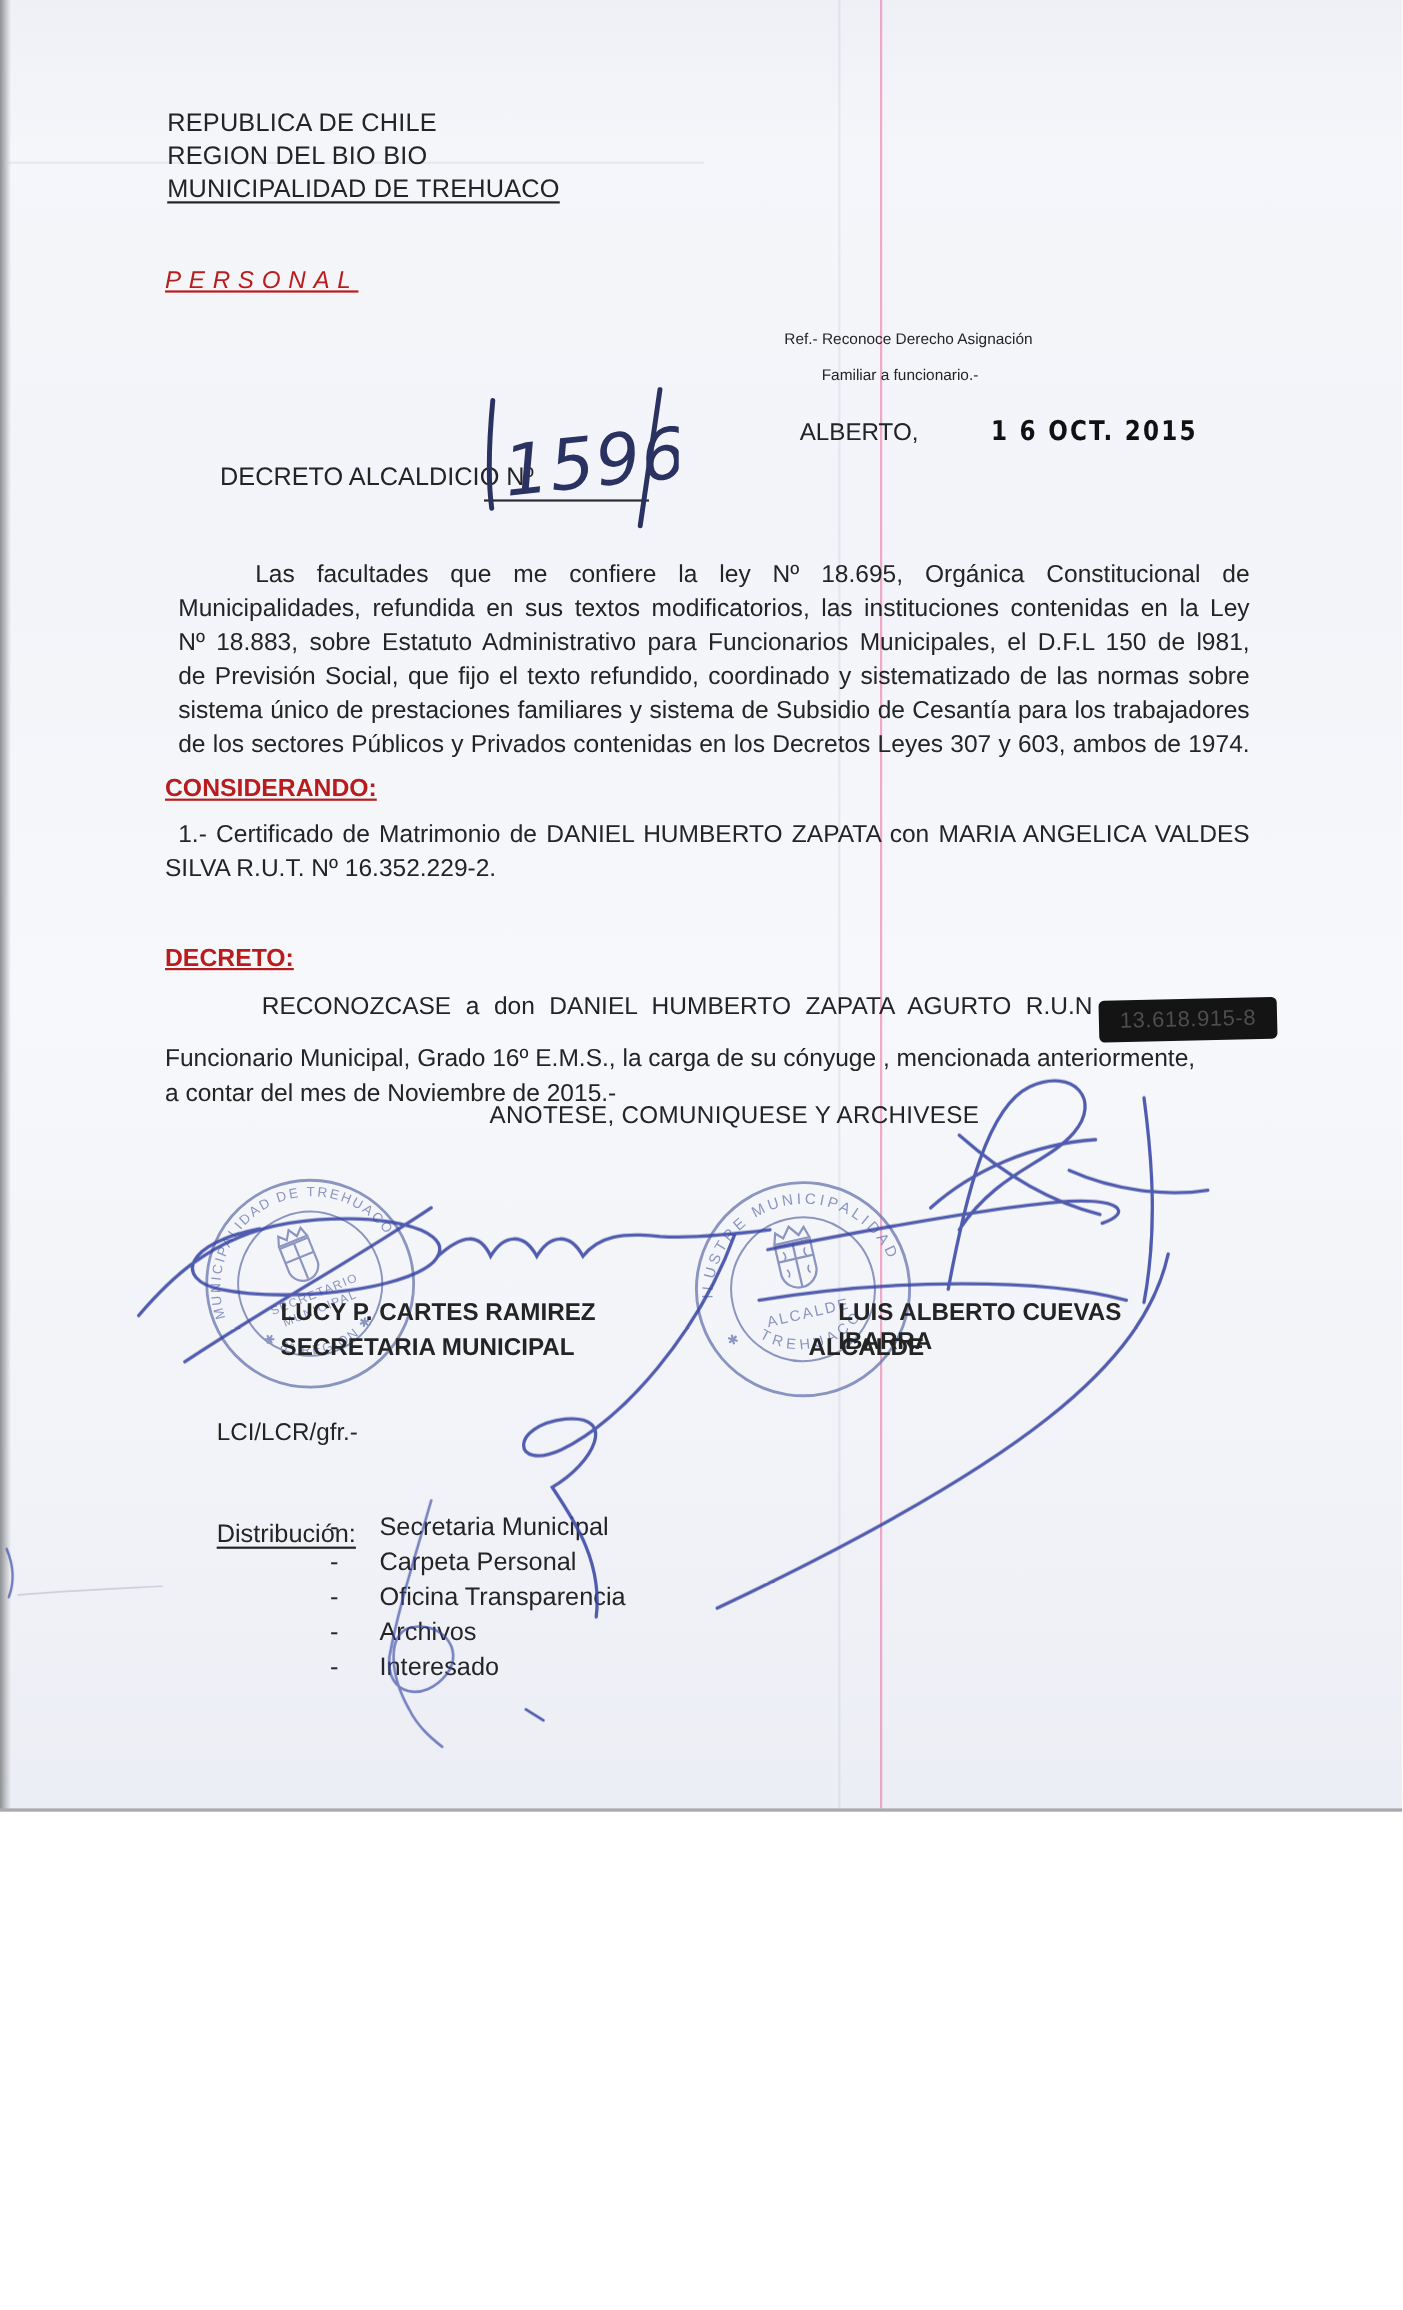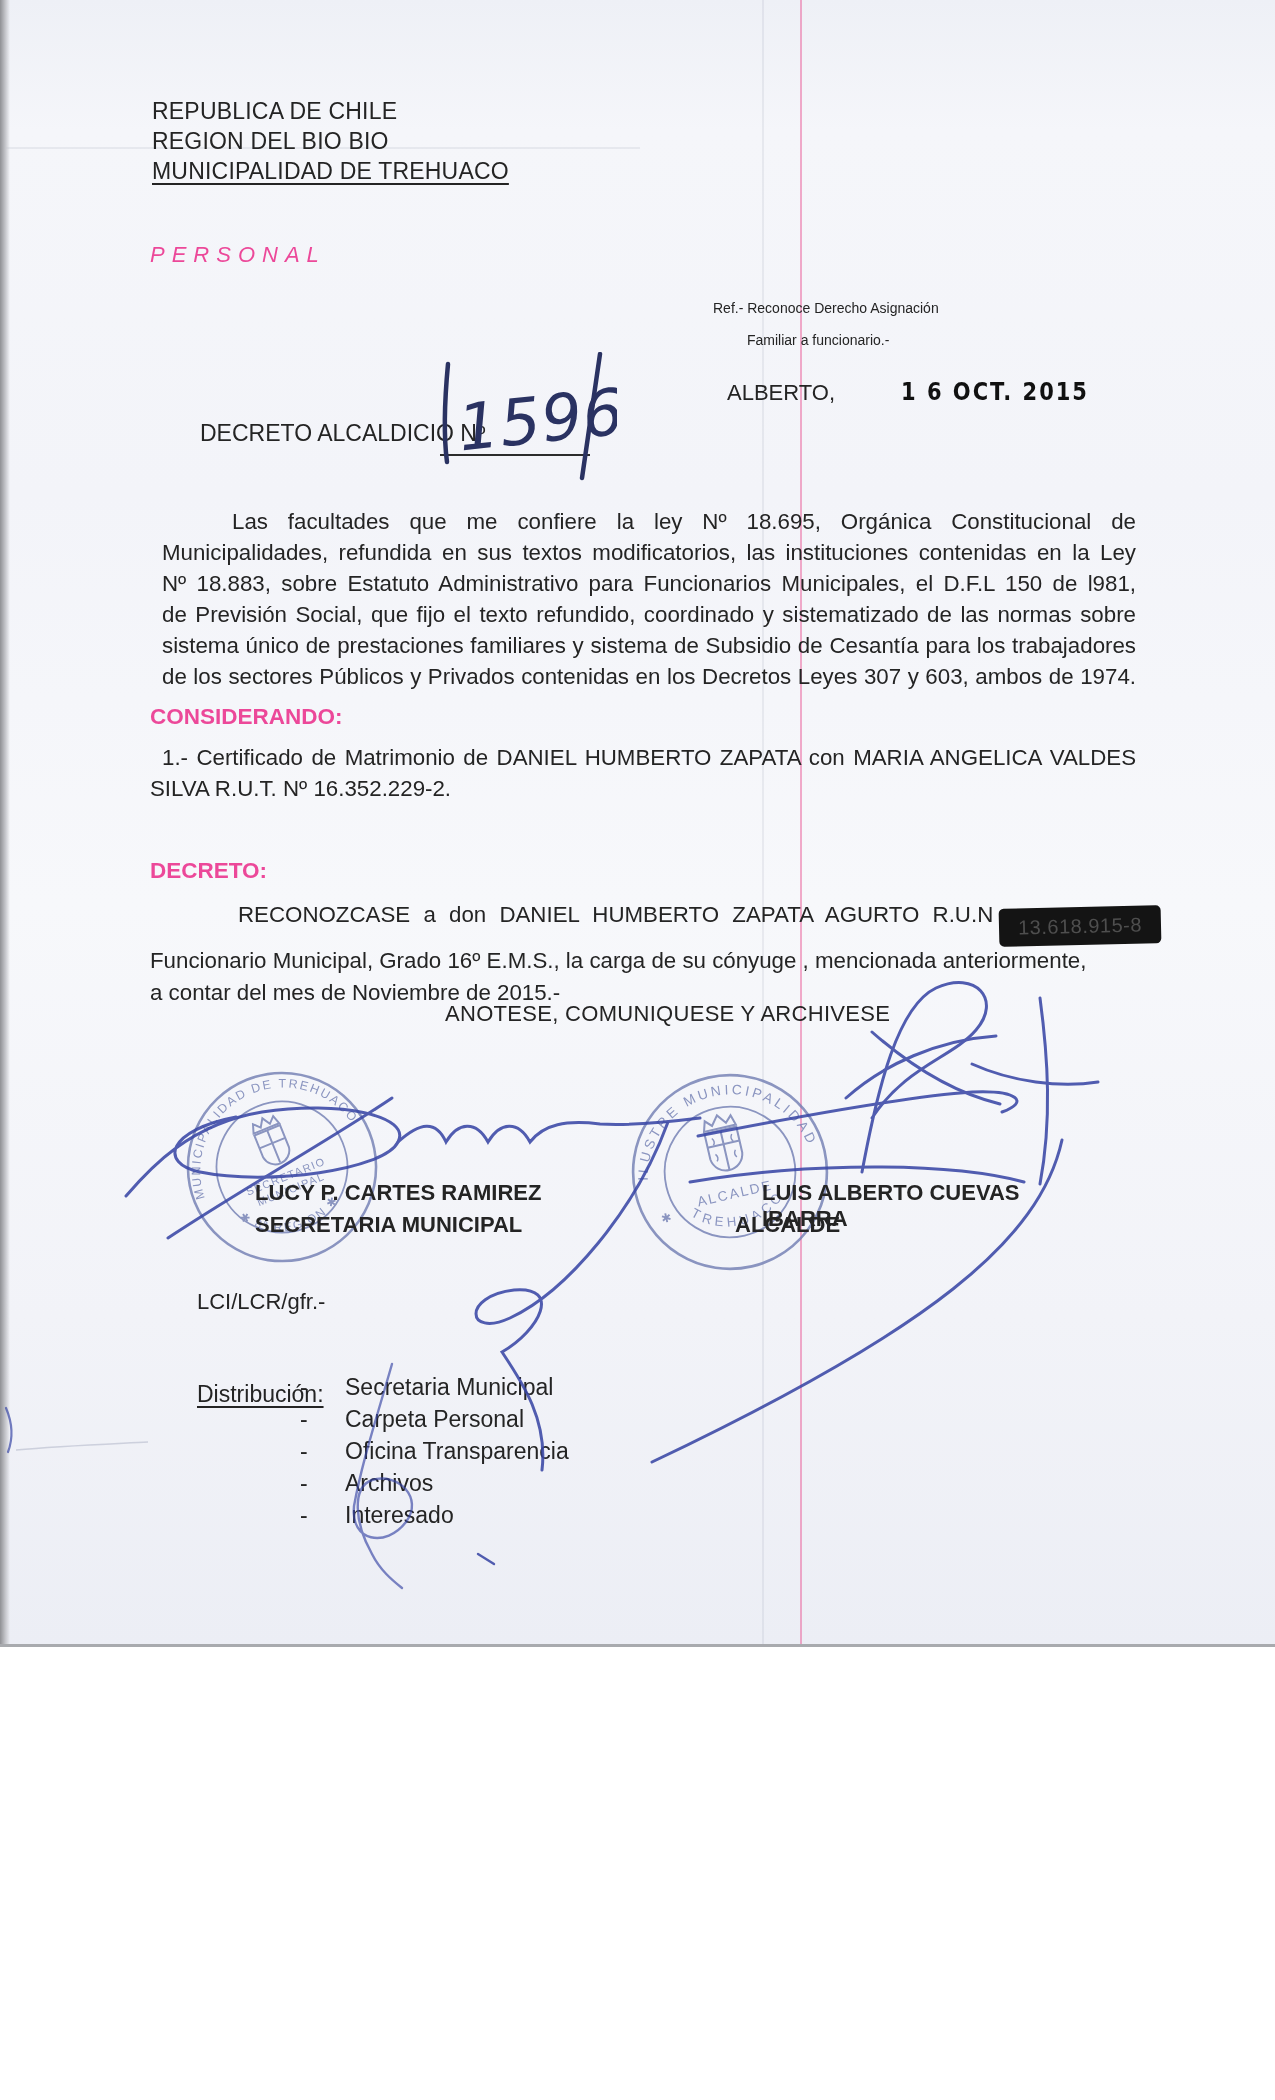--- a/index.html
+++ b/index.html
@@ -7,21 +7,21 @@
          font-family:"Liberation Sans",sans-serif;color:#242424;}
   .scan{position:absolute;left:0;top:0;width:1275px;height:1646px;
         background:linear-gradient(180deg,#eef0f6 0%,#f5f6fa 8%,#f3f4f9 30%,#f7f8fb 55%,#f2f3f8 80%,#eceef5 100%);}
   .abs{position:absolute;}
   .edge-left{left:0;top:0;width:10px;height:1646px;
              background:linear-gradient(90deg,#8f9094 0%,#c6c7cc 55%,rgba(255,255,255,0) 100%);}
   .edge-bottom{left:0;top:1644px;width:1275px;height:3px;background:#a8aaae;}
   .pink-line{left:800px;top:0;width:2px;height:1644px;background:rgba(233,92,152,.5);}
   .fold-v{left:762px;top:0;width:2px;height:1644px;background:rgba(120,130,160,.12);}
   .fold-h{left:0;top:147px;width:640px;height:2px;background:rgba(120,130,160,.12);}
-  .t{font-size:22px;line-height:30px;color:#ec4899;}
+  .t{font-size:22px;line-height:30px;color:#b91c1c;text-decoration:underline;}
   .hdr{left:152px;top:96px;font-size:23px;line-height:30px;letter-spacing:.2px;}
   .hdr .u{text-decoration:underline;text-underline-offset:4px;}
   .personal{left:150px;top:240px;font-style:italic;letter-spacing:7px;font-size:22px;}
   .ref{left:713px;top:292px;width:360px;font-size:14px;line-height:32px;}
   .ref .l2{padding-left:34px;}
   .place{left:727px;top:380px;font-size:22px;}
   .datestamp{left:901px;top:378px;font-size:21px;font-weight:700;letter-spacing:2px;color:#111;
              transform:scaleY(1.18);transform-origin:top left;font-family:"DejaVu Sans",sans-serif;}
   .decreto-label{left:200px;top:420px;font-size:23px;font-weight:400;}
   .num-underline{left:440px;top:414px;width:150px;height:40px;border-bottom:2.5px solid #2c2c2c;}

